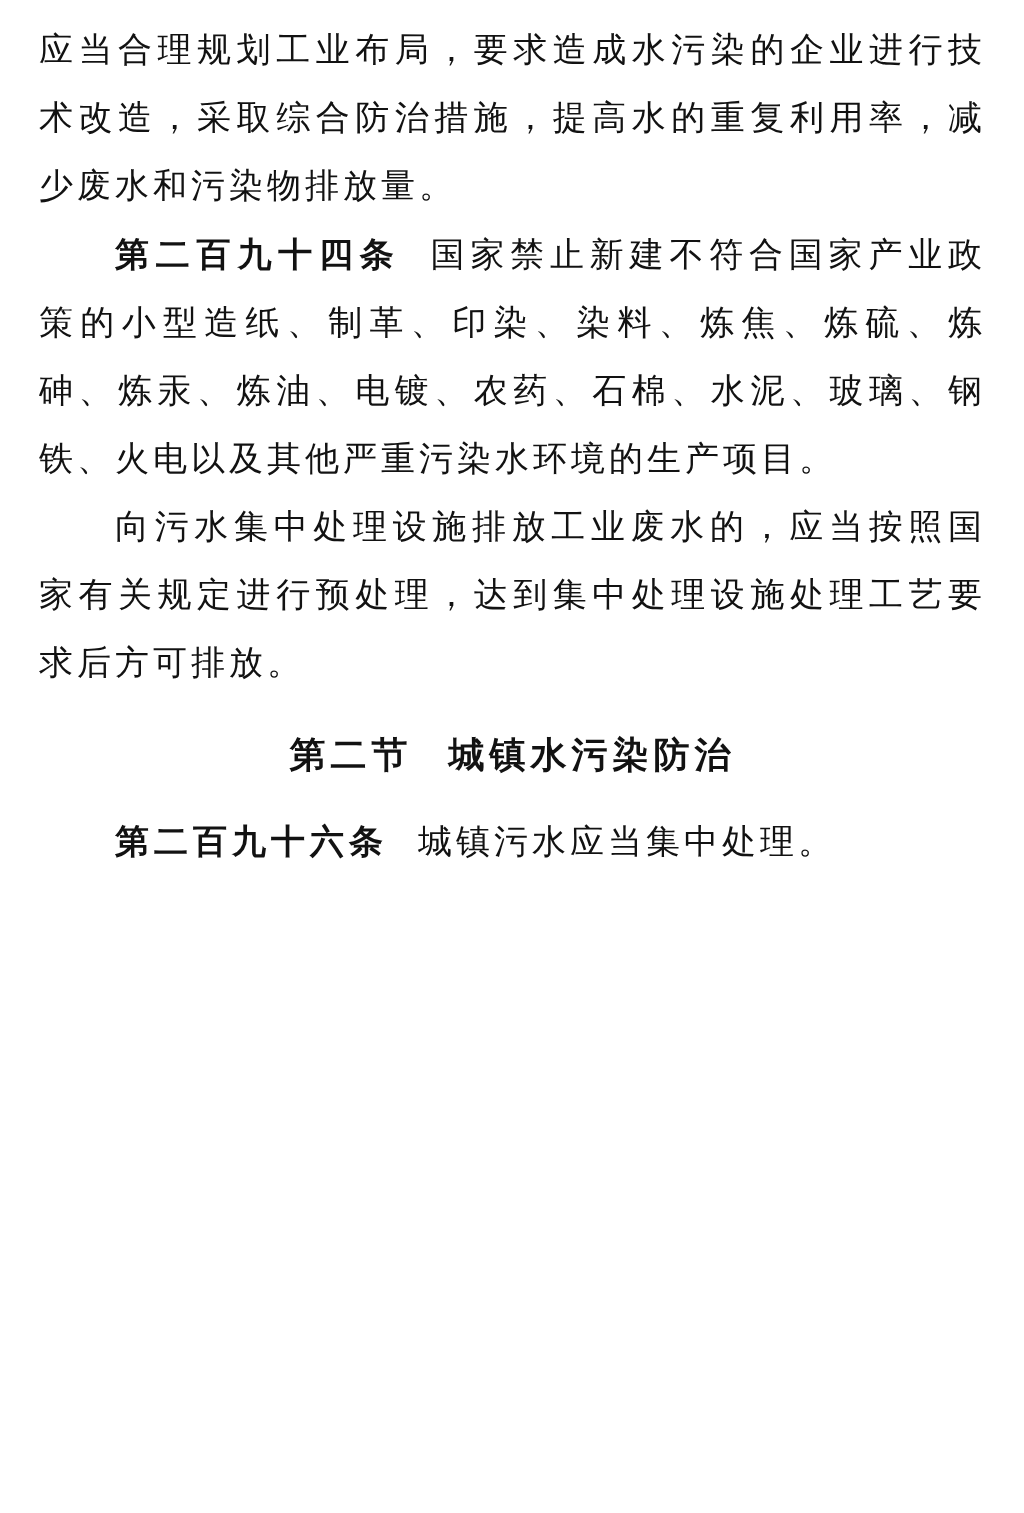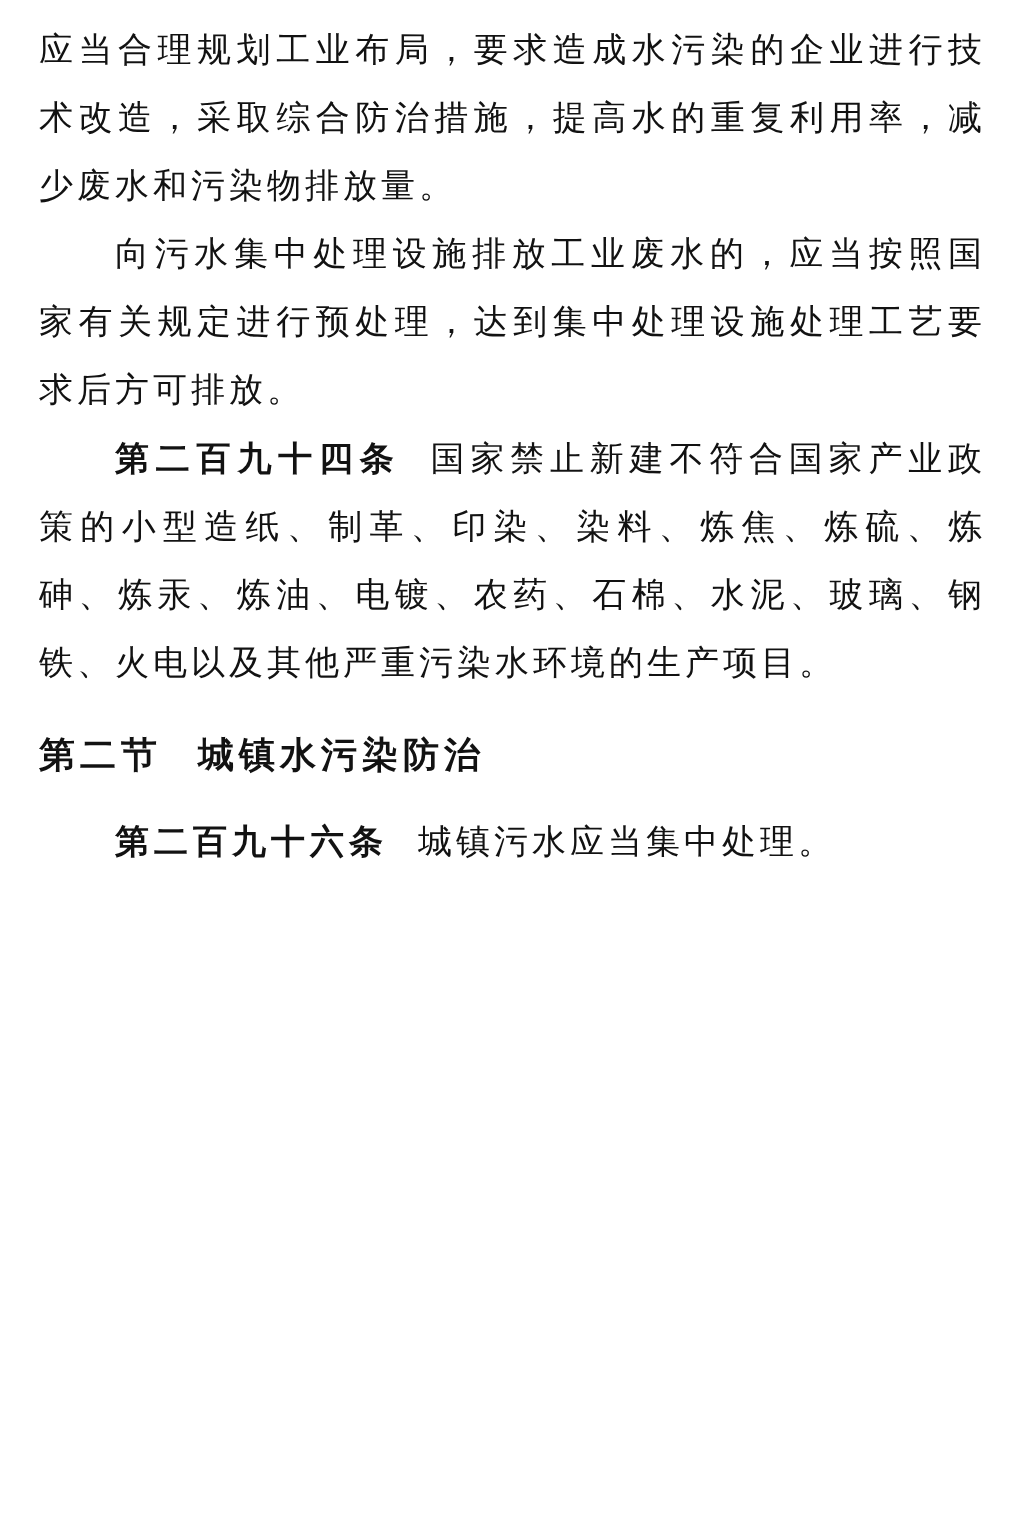--- a/index.html
+++ b/index.html
@@ -40,34 +40,34 @@
   .article-number {
     font-family: "Liberation Sans", "DejaVu Sans", sans-serif;
     font-weight: 700;
     letter-spacing: 5px;
     margin-right: 30px;
   }
   .section-heading {
     margin: 24px 0 18px 0;
     font-size: 36px;
     line-height: 68px;
-    text-align: left;
+    text-align: center;
     font-weight: 700;
     letter-spacing: 5px;
     text-indent: 0;
   }
   .section-heading .sh-label {
     margin-right: 36px;
   }
 </style>
 </head>
 <body>
 
 <div class="page">
   <div class="doc-body">
       <p class="para no-indent"><span>应当合理规划工业布局，要求造成水污染的企业进行技术改造，采取综合防治措施，提高水的重复利用率，减少废水和污染物排放量。</span></p>
+      <p class="para"><span class="article-number">第二百九十四条</span><span>国家禁止新建不符合国家产业政策的小型造纸、制革、印染、染料、炼焦、炼硫、炼砷、炼汞、炼油、电镀、农药、石棉、水泥、玻璃、钢铁、火电以及其他严重污染水环境的生产项目。</span></p>
       <p class="para"><span>向污水集中处理设施排放工业废水的，应当按照国家有关规定进行预处理，达到集中处理设施处理工艺要求后方可排放。</span></p>
-      <p class="para"><span class="article-number">第二百九十四条</span><span>国家禁止新建不符合国家产业政策的小型造纸、制革、印染、染料、炼焦、炼硫、炼砷、炼汞、炼油、电镀、农药、石棉、水泥、玻璃、钢铁、火电以及其他严重污染水环境的生产项目。</span></p>
       <div class="section-heading"><span class="sh-label">第二节</span><span class="sh-title">城镇水污染防治</span></div>
       <p class="para"><span class="article-number">第二百九十六条</span><span>城镇污水应当集中处理。</span></p>
     </div>
 
 </div>
 
 </body></html>

